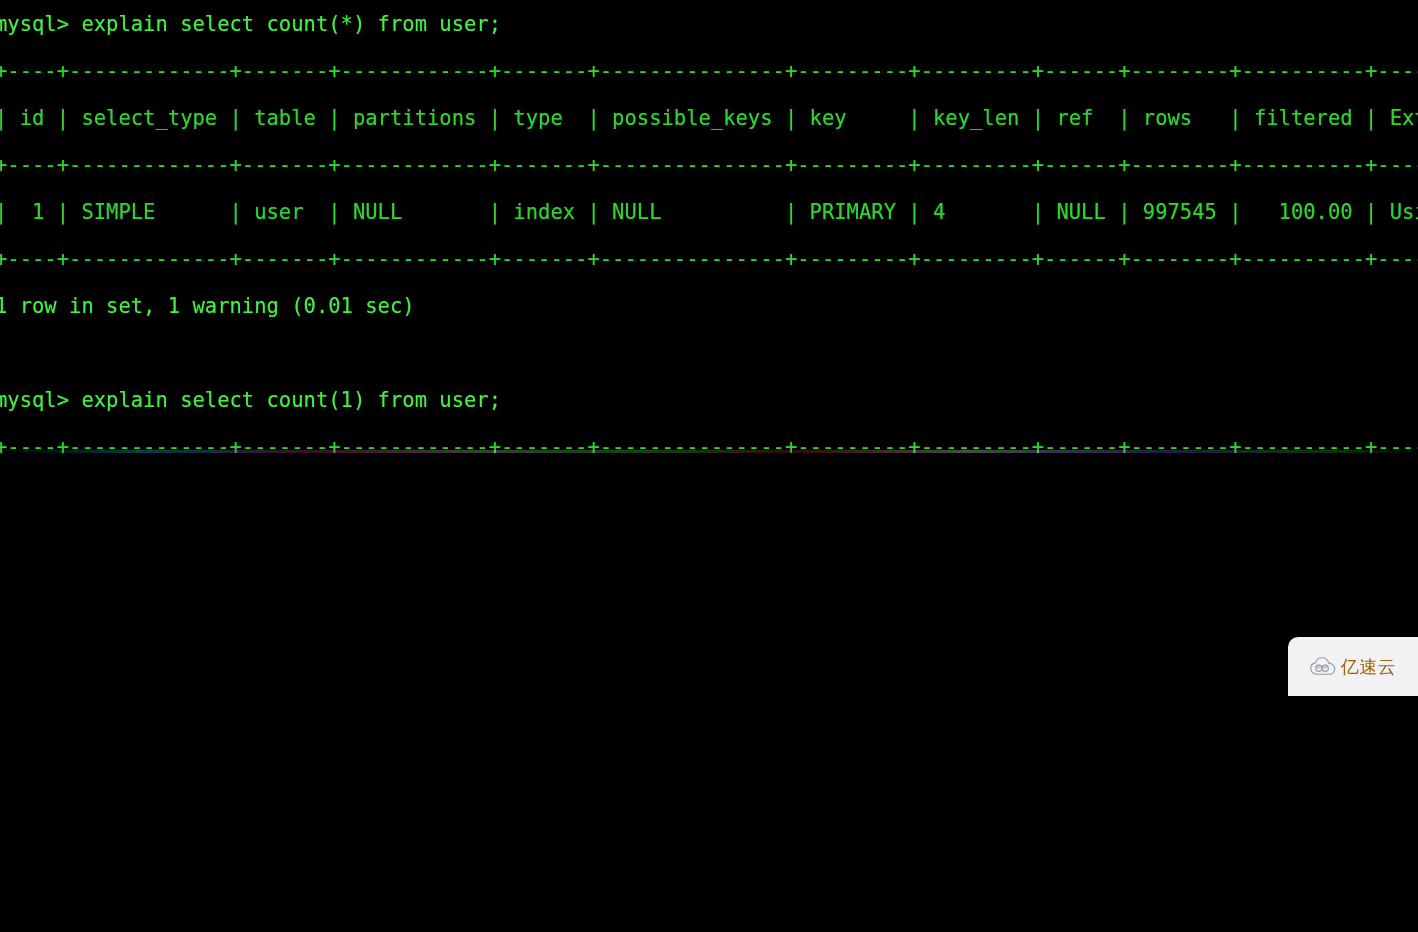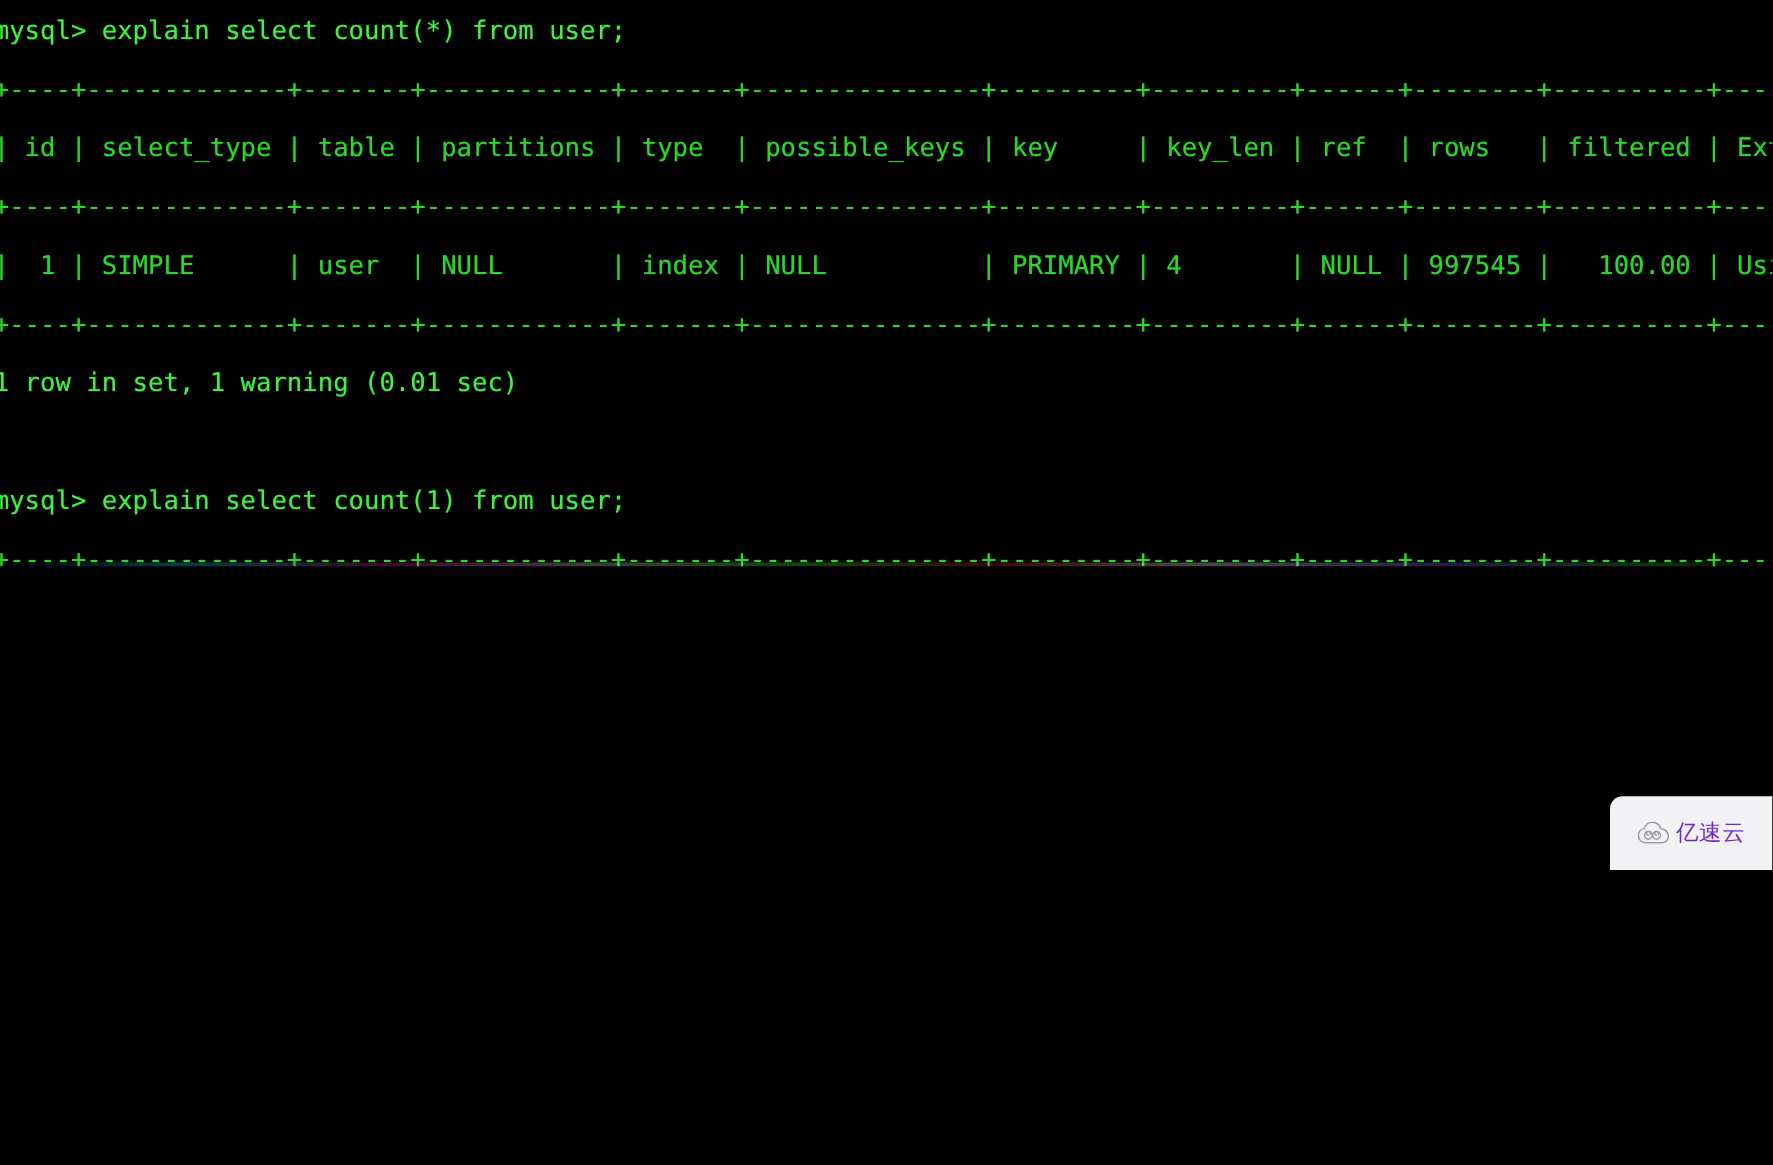--- a/index.html
+++ b/index.html
@@ -110,21 +110,21 @@
   }
   #watermark .wm-logo {
     width: 26px;
     height: 19px;
     display: block;
     flex: none;
   }
   #watermark .wm-text {
     font-family: "DejaVu Sans", "Liberation Sans", sans-serif;
     font-size: 18px;
-    color: #6d28d9;
+    color: #a16207;
     letter-spacing: 0.5px;
     line-height: 1;
     white-space: nowrap;
   }
 </style>
 </head>
 <body>
 
 <div id="terminal">
 

